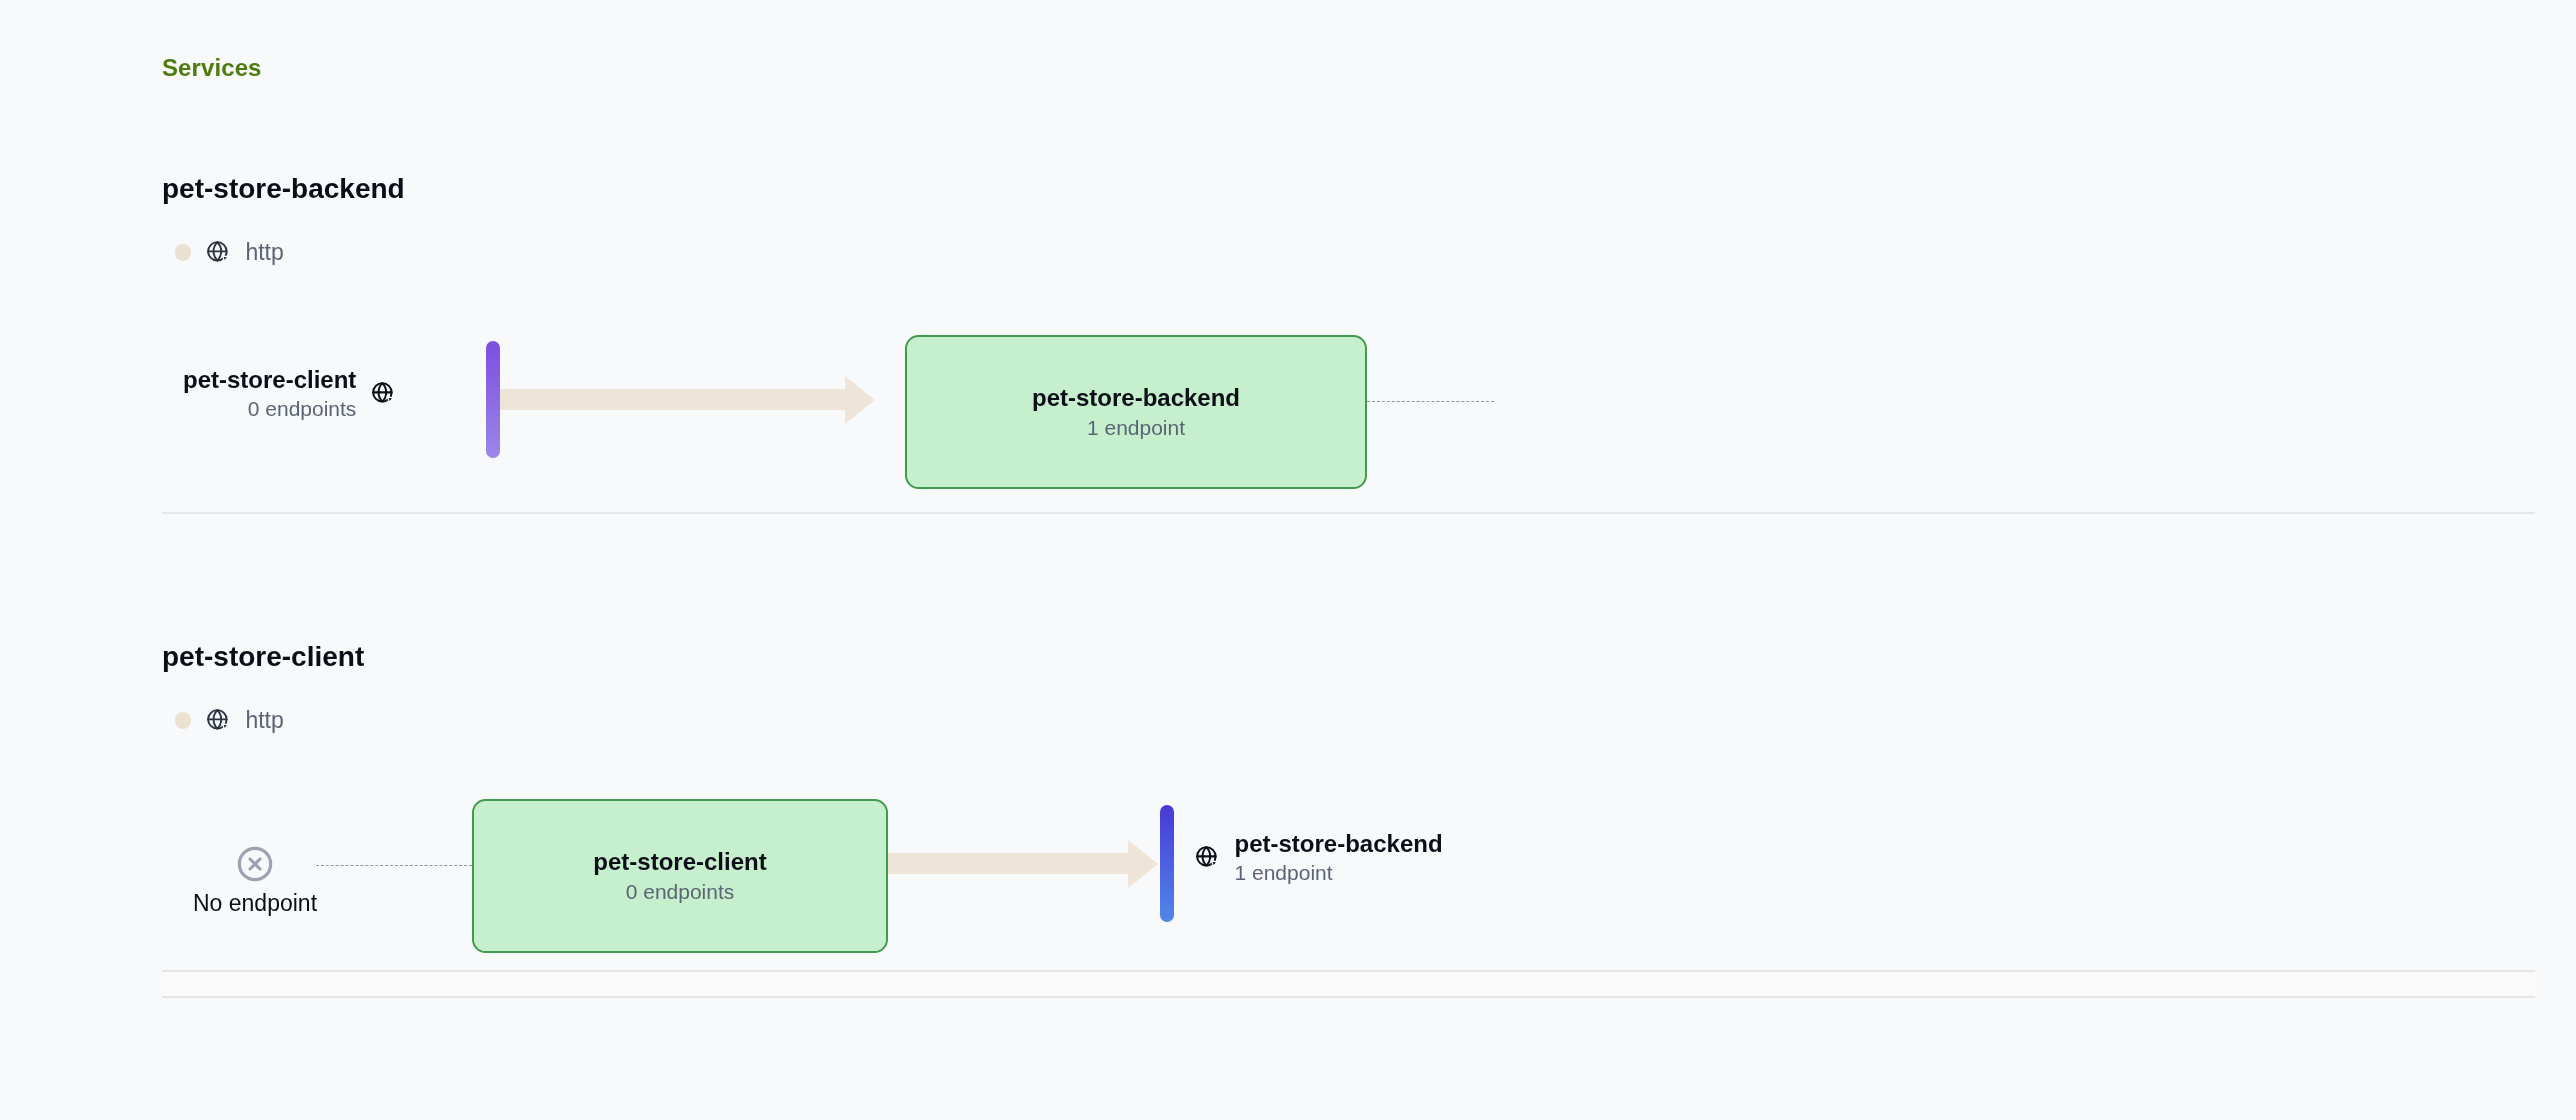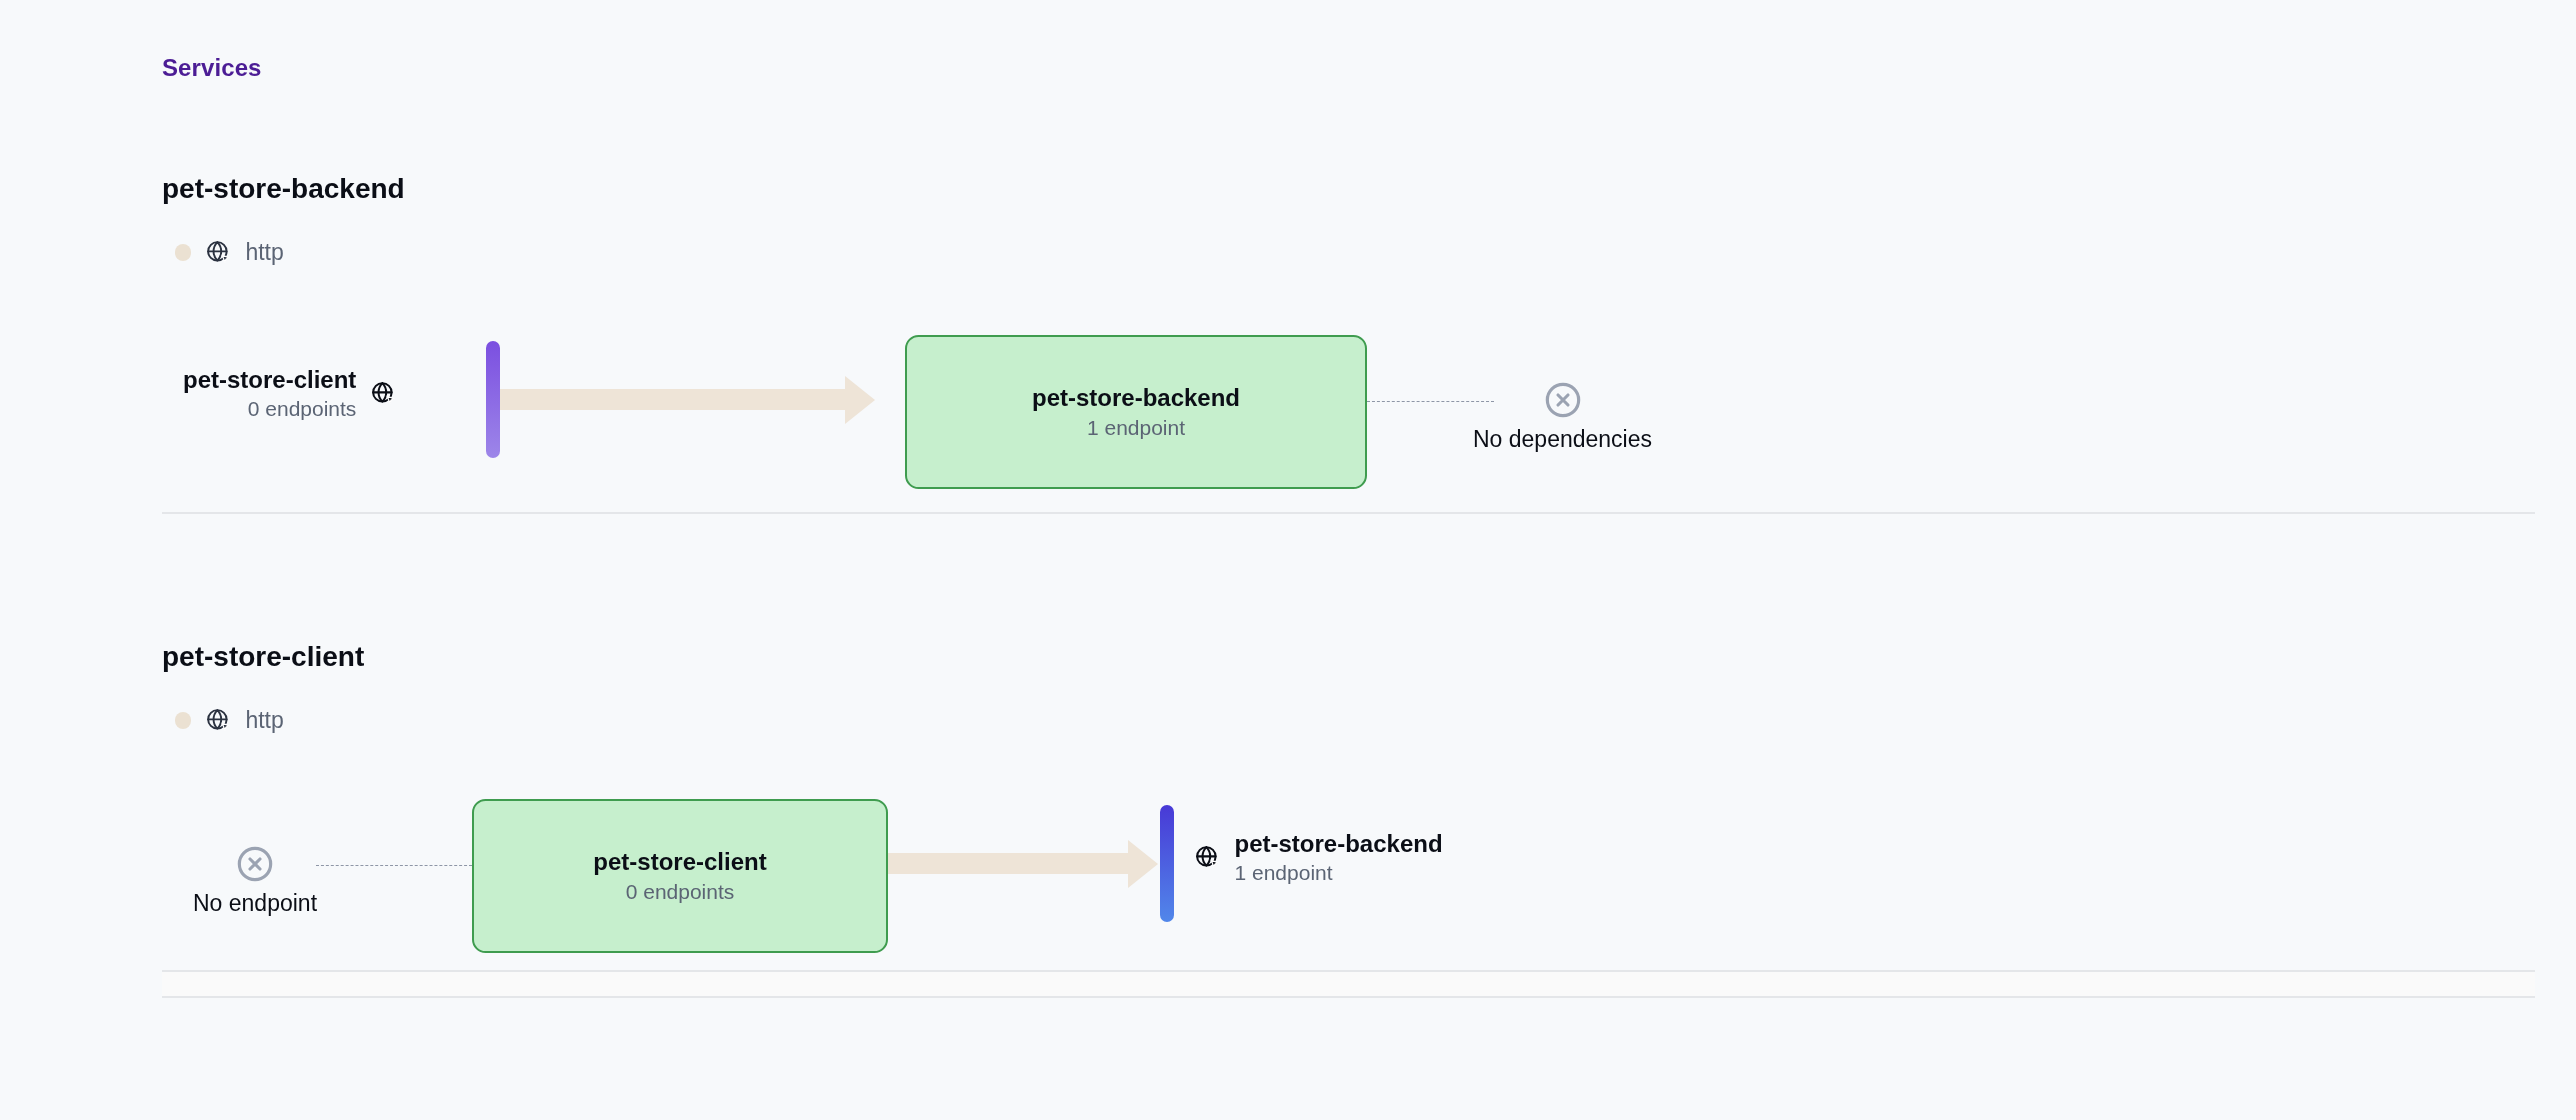--- a/index.html
+++ b/index.html
@@ -22,21 +22,21 @@
   }
 
   
   .services-title {
     position: absolute;
     left: 162px;
     top: 56px;
     font-size: 24px;
     font-weight: 700;
     letter-spacing: 0.1px;
-    color: #4c1d95;
+    color: #4d7c0f;
     line-height: 1;
   }
 
   .section {
     position: absolute;
     left: 0;
     right: 0;
   }
 
   .svc-name {
@@ -257,29 +257,20 @@
       <div class="arrow" style="left:499px; top:71px; width:347px;"></div>
       <div class="arrow-head" style="left:845px; top:58px;"></div>
 
       <div class="node-box" style="left:905px; top:17.3px; width:462px; height:154px;">
         <span class="node-title">pet-store-backend</span>
         <span class="node-sub">1 endpoint</span>
       </div>
 
       <div class="dashed" style="left:1367px; top:83px; width:127px;"></div>
 
-      <div class="empty-node" style="left:1473px; top:62px;">
-        <span>
-          <svg class="x-circle" viewBox="0 0 24 24" fill="none" stroke="#9BA3B2" stroke-width="1.9" stroke-linecap="round" stroke-linejoin="round">
-            <circle cx="12" cy="12" r="9.4"></circle>
-            <path d="M9 9l6 6M15 9l-6 6"></path>
-          </svg>
-        </span>
-        <span class="empty-label">No dependencies</span>
-      </div>
 
     </div>
 
     <div class="divider" style="top:512px;"></div>
   </div>
 
   <div class="section">
 
     <div class="svc-name" style="top:643px;">pet-store-client</div>
 

